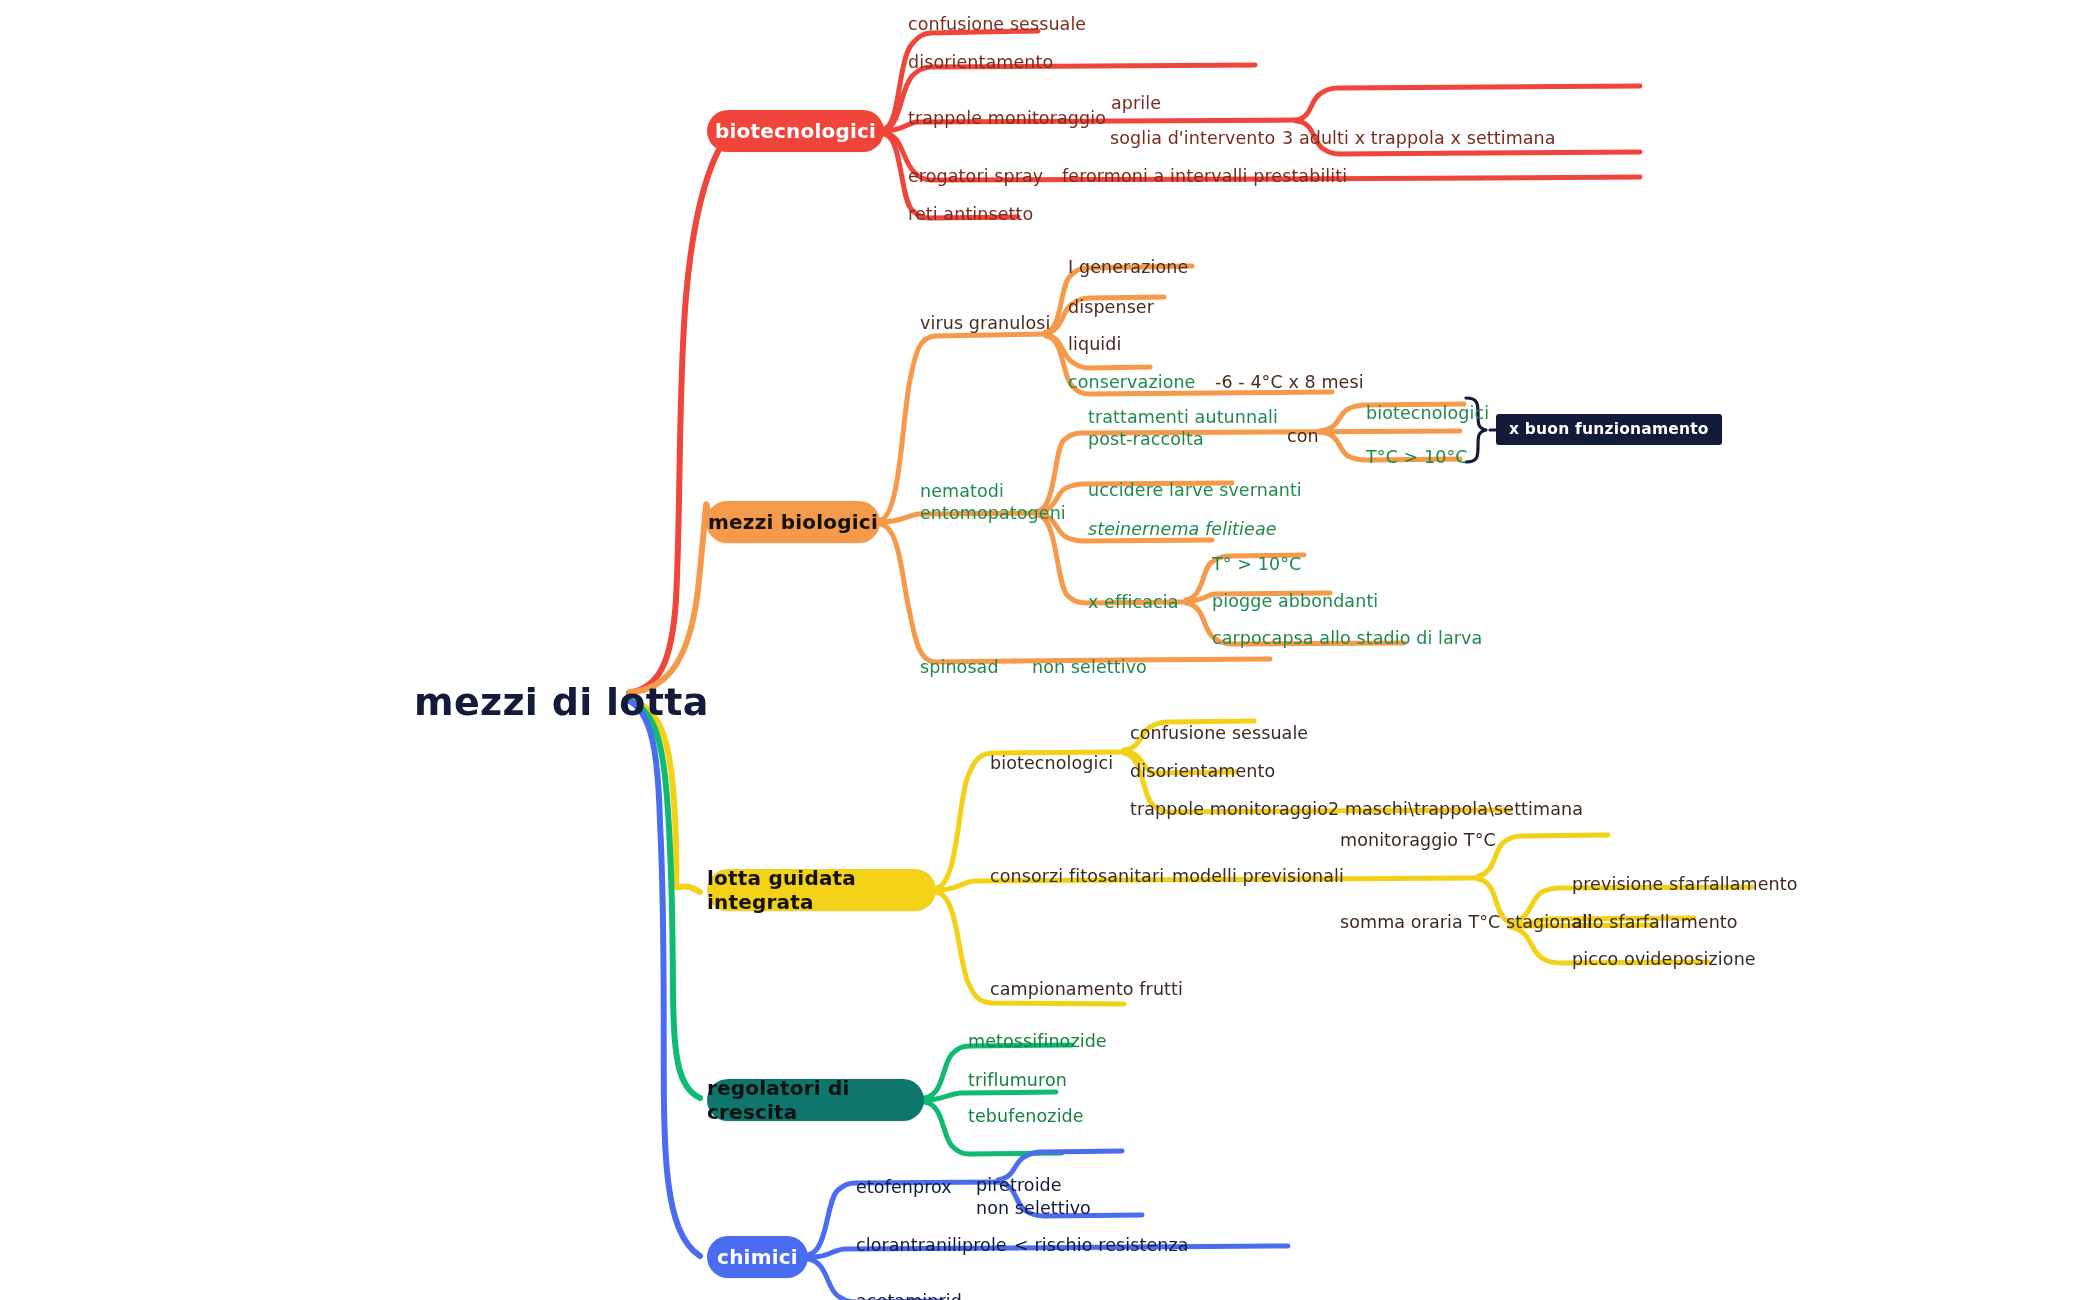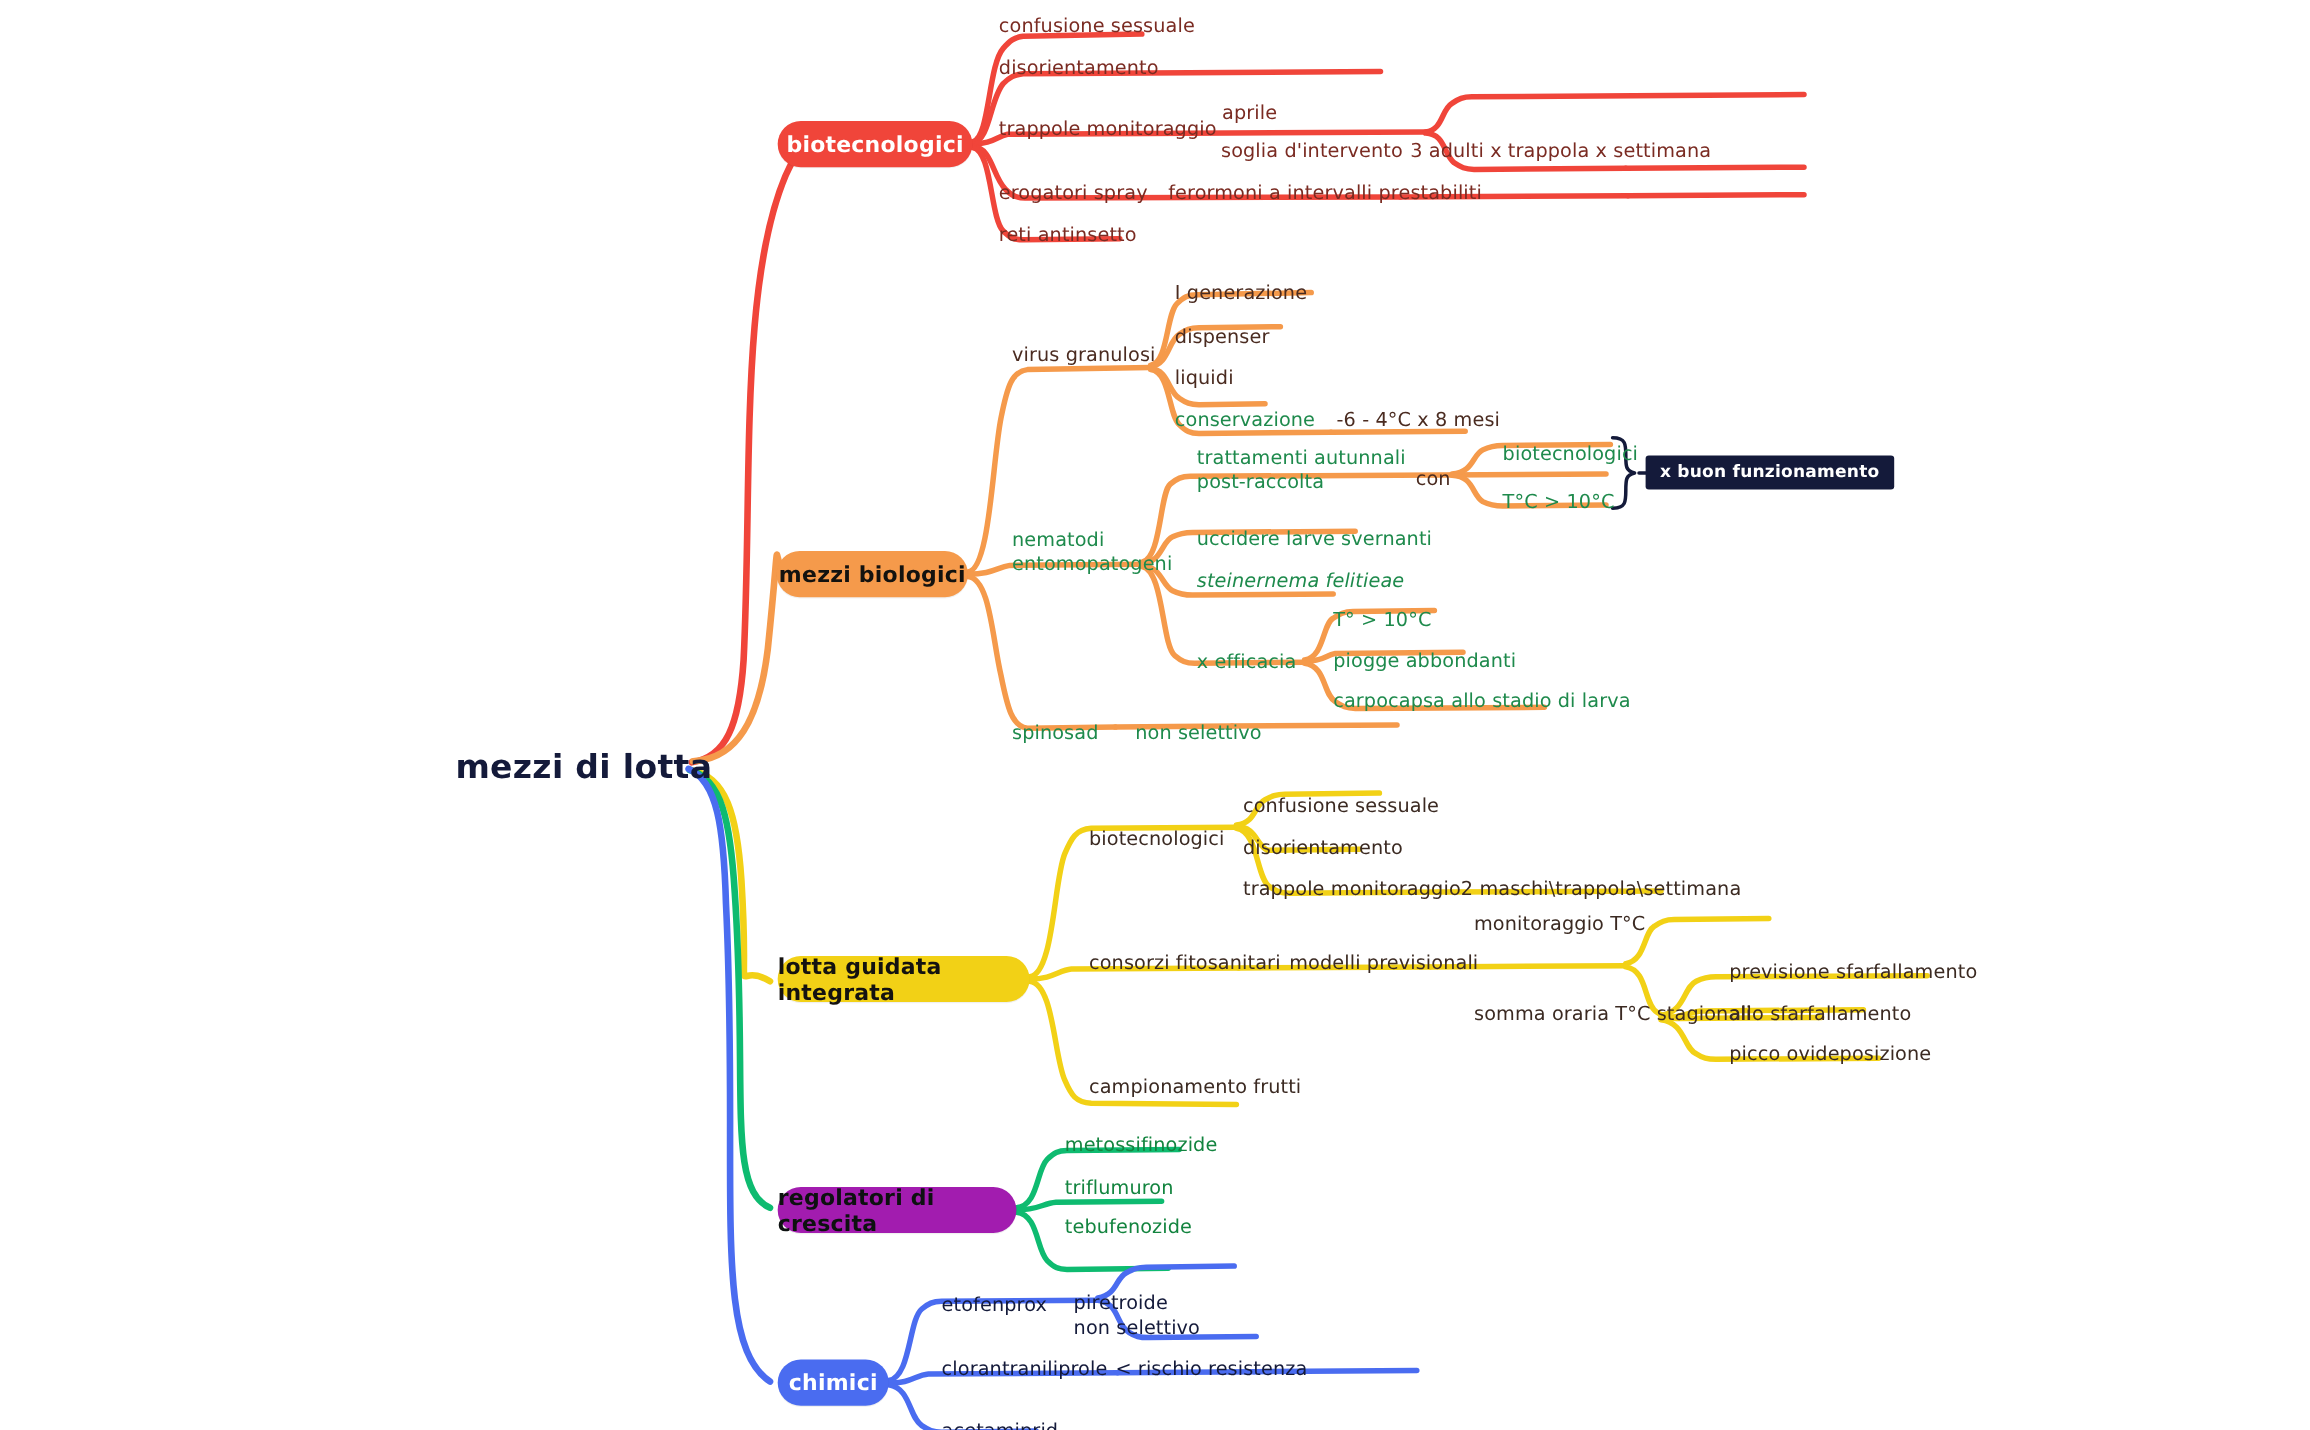--- a/index.html
+++ b/index.html
@@ -25,25 +25,25 @@
   .lbl.two{line-height:1.32;}
 
   .node{
     position:absolute;display:flex;align-items:center;justify-content:center;
     border-radius:26px;font-weight:700;font-size:20px;letter-spacing:.2px;
     box-shadow:0 1px 0 rgba(0,0,0,.06);
   }
   .node.red{background:#f0453a;color:#ffffff;}
   .node.orange{background:#f59a4b;color:#13120f;}
   .node.yellow{background:#f2d116;color:#141210;}
-  .node.greenN{background:#a21caf;color:#0d1110;}
+  .node.greenN{background:#0f766e;color:#0d1110;}
   .node.blueN{background:#4a6cf0;color:#ffffff;}
 
   #root-title{
-    position:absolute;font-size:30px;font-weight:700;color:#141a3a;
+    position:absolute;font-size:38px;font-weight:700;color:#141a3a;
     letter-spacing:.3px;white-space:nowrap;
   }
 
   .callout{
     position:absolute;background:#141a3a;color:#ffffff;
     font-size:15.5px;font-weight:700;padding:6px 13px 7px 13px;border-radius:3px;
     white-space:nowrap;letter-spacing:.2px;
   }
 </style>
 </head>

